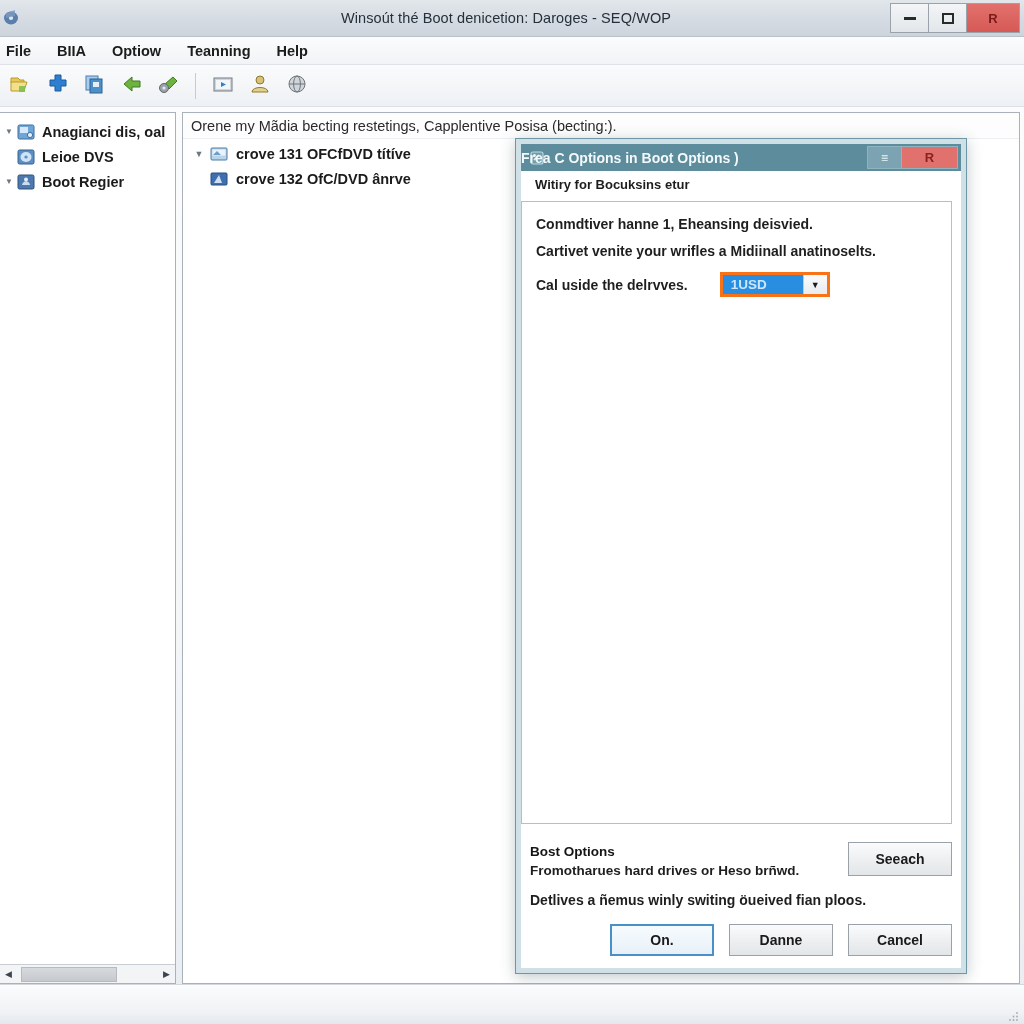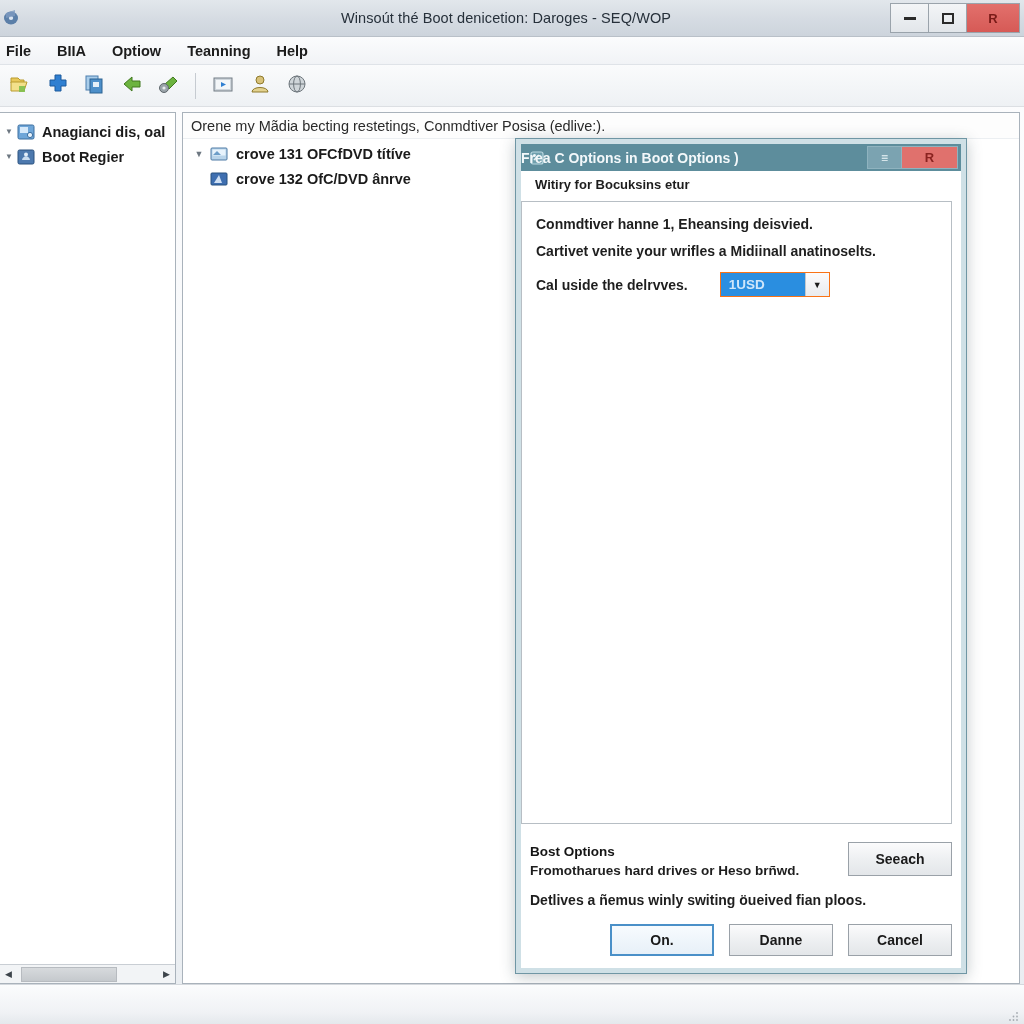--- a/index.html
+++ b/index.html
@@ -336,21 +336,21 @@
   }
   .dlg-field-label {
     font-size: 14px;
     color: #1e1e1e;
     font-weight: 600;
     white-space: nowrap;
   }
   .combo {
     width: 110px;
     height: 25px;
-    border: 1px solid #f97316;
+    border: 3px solid #f97316;
     background: #ffffff;
     display: flex;
     align-items: center;
   }
   .combo-value {
     flex: 1;
     height: 100%;
     background: #2a8ee0;
     color: #cfe6fa;
     font-size: 13.5px;
@@ -559,20 +559,31 @@
           <span class="node-icon">
             <svg width="18" height="16" viewBox="0 0 18 16">
               <rect x="1" y="1" width="16" height="14" rx="1.5" fill="#6fa6d8" stroke="#3d6f9f" stroke-width="1"></rect>
               <rect x="3" y="3" width="8" height="6" fill="#d6e9fa"></rect>
               <circle cx="13" cy="11" r="2.6" fill="#e8f2fb" stroke="#3d6f9f" stroke-width="1"></circle>
             </svg>
           </span>
           <span>Anagianci dis, oal</span>
         </div>
 
+        <div class="tree-row">
+          <span class="expander"></span>
+          <span class="node-icon">
+            <svg width="18" height="16" viewBox="0 0 18 16">
+              <rect x="1" y="1" width="16" height="14" rx="1.5" fill="#5b8fc4" stroke="#35628f" stroke-width="1"></rect>
+              <ellipse cx="9" cy="8" rx="5.5" ry="5" fill="#cfe3f5"></ellipse>
+              <ellipse cx="9" cy="8" rx="1.7" ry="1.5" fill="#5b8fc4"></ellipse>
+            </svg>
+          </span>
+          <span>Leioe DVS</span>
+        </div>
 
         <div class="tree-row">
           <span class="expander">▼</span>
           <span class="node-icon">
             <svg width="18" height="16" viewBox="0 0 18 16">
               <rect x="1" y="1" width="16" height="14" rx="1.5" fill="#4d79ae" stroke="#2c537f" stroke-width="1"></rect>
               <path d="M5 11 C6 6 12 6 13 11 Z" fill="#c9dcf0"></path>
               <circle cx="9" cy="5.5" r="2" fill="#e3eefa"></circle>
             </svg>
           </span>
@@ -584,21 +595,21 @@
       <div class="hscroll">
         <div class="hscroll-left">◀</div>
         <div class="hscroll-track">
           <div class="hscroll-thumb"></div>
         </div>
         <div class="hscroll-right">▶</div>
       </div>
     </div>
 
     <div class="mainpanel">
-      <div class="mainpanel-header">Orene my Mãdia becting restetings, Conmdtiver Posisa (edlive:).</div>
+      <div class="mainpanel-header">Orene my Mãdia becting restetings, Capplentive Posisa (becting:).</div>
       <div class="drive-list">
 
         <div class="drive-row">
           <span class="expander">▼</span>
           <span class="drive-icon">
             <svg width="18" height="16" viewBox="0 0 18 16">
               <rect x="1" y="2" width="16" height="12" rx="1" fill="#b9d4ea" stroke="#4f7ba5" stroke-width="1"></rect>
               <rect x="2.5" y="3.5" width="13" height="6" fill="#e8f3fc"></rect>
               <path d="M3 9 L7 5 L11 9 Z" fill="#6d9ec9"></path>
             </svg>

